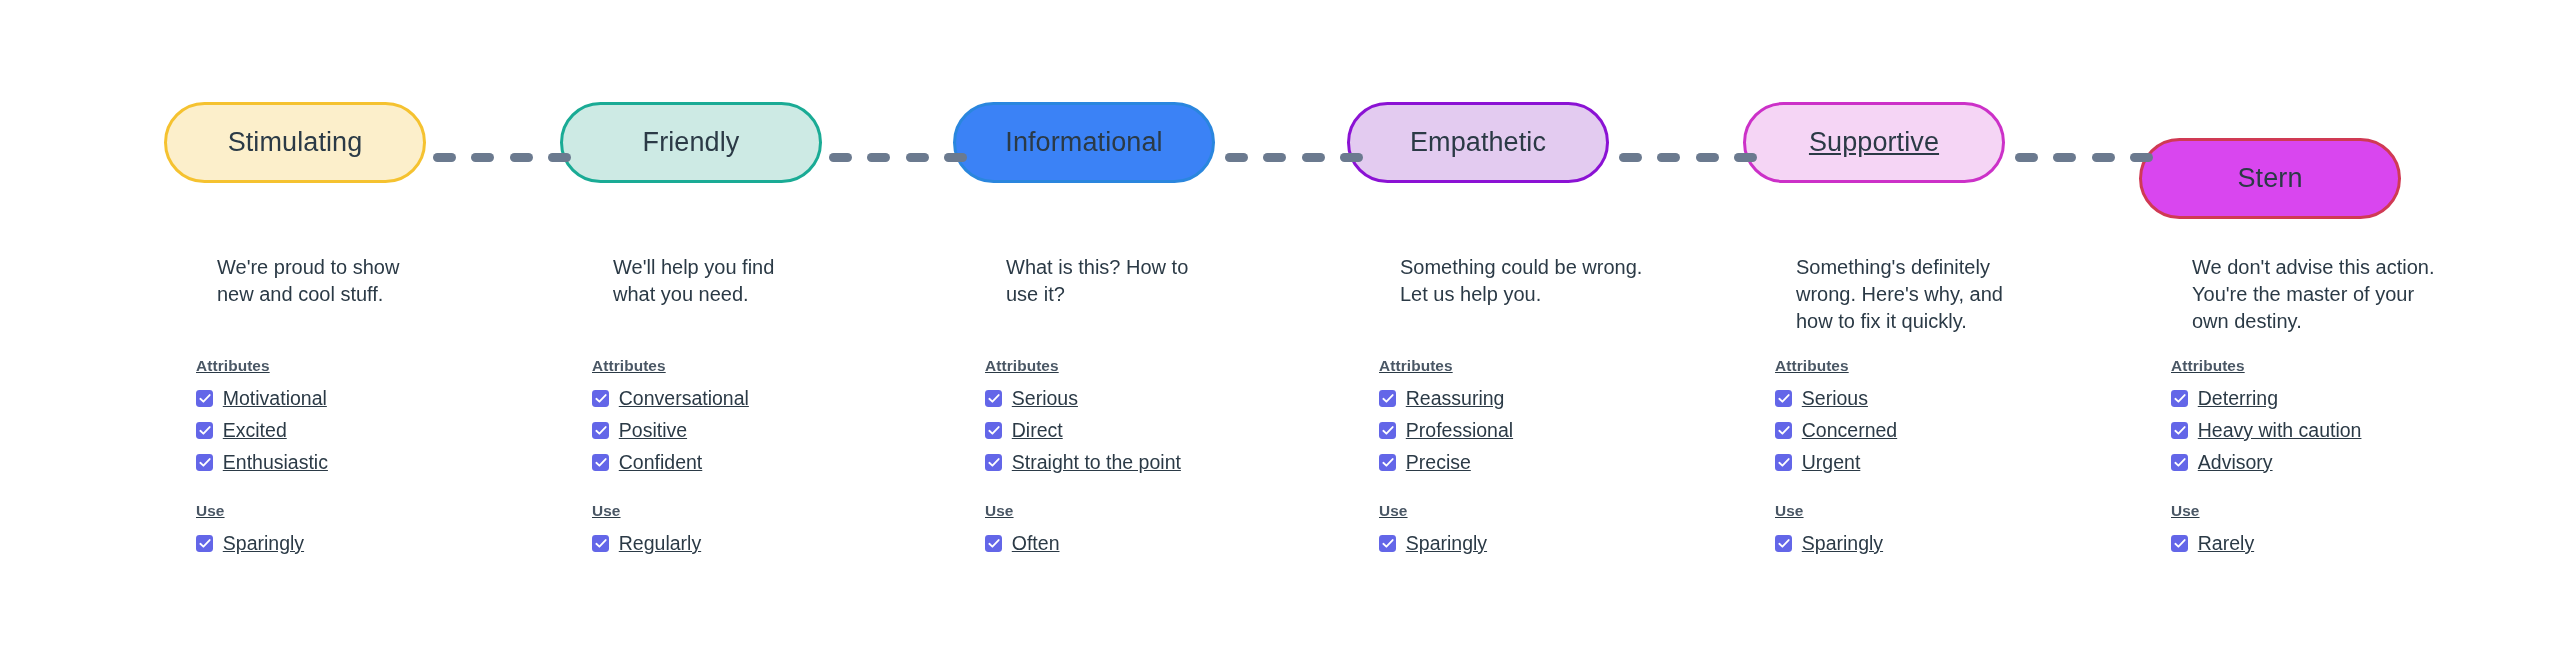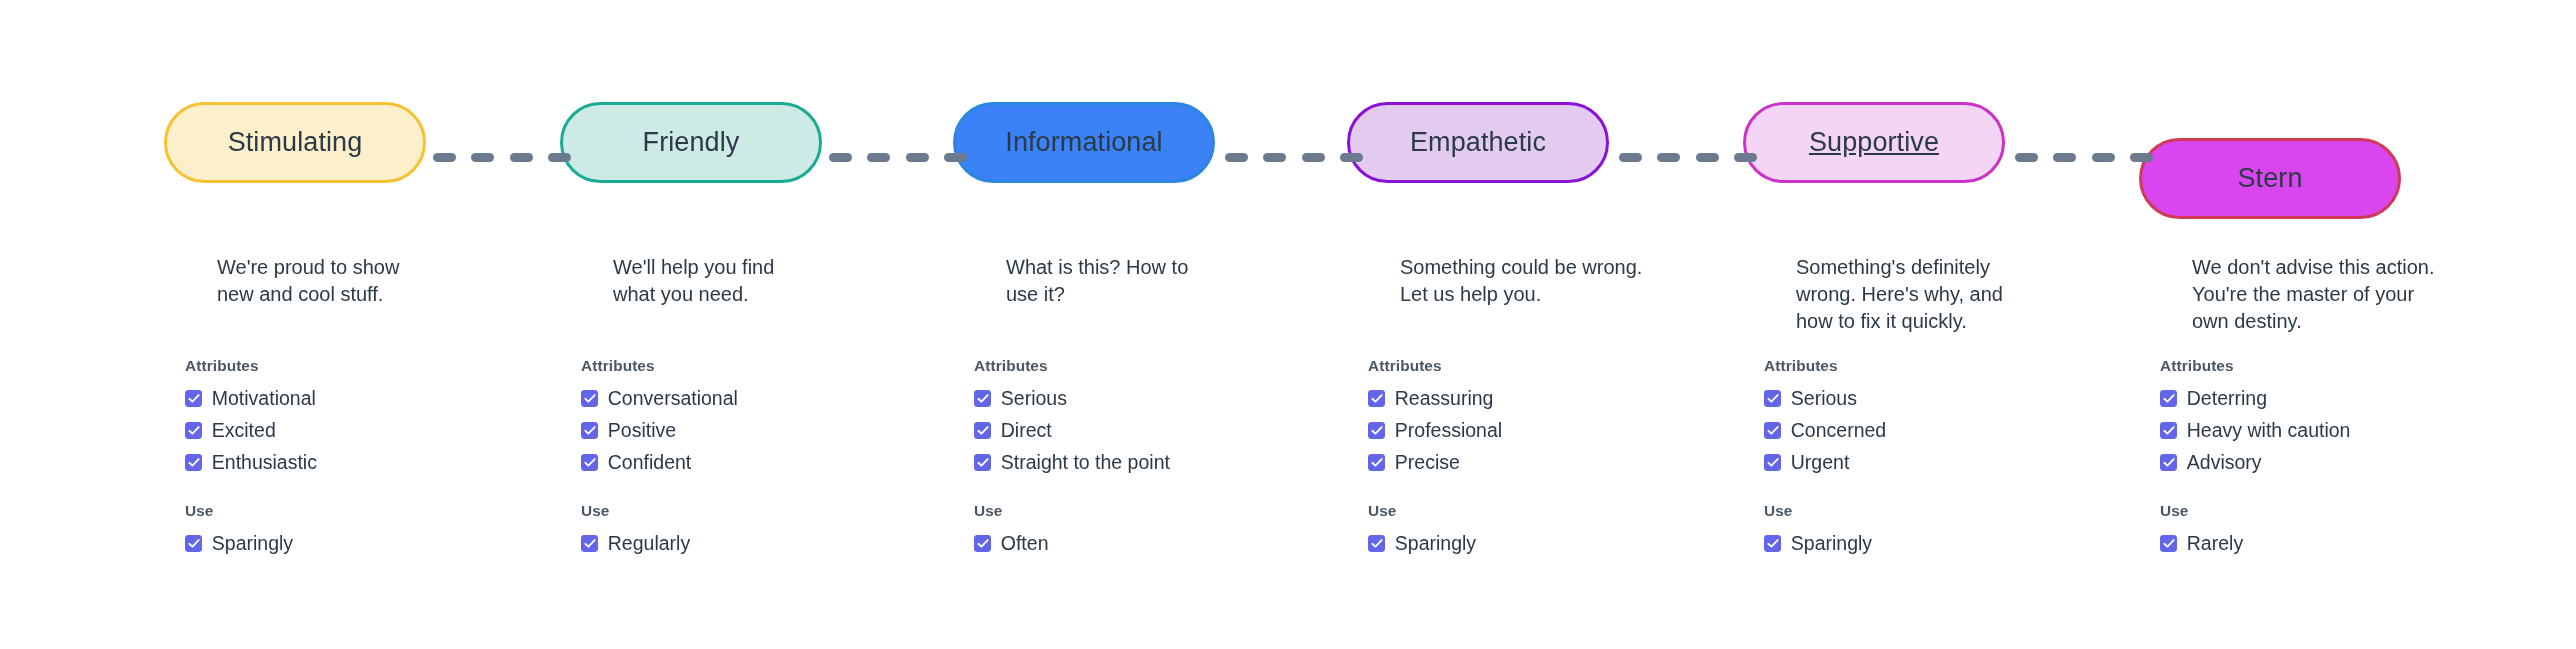--- a/index.html
+++ b/index.html
@@ -83,22 +83,23 @@
     line-height: 27px;
     color: #2b3a46;
     white-space: pre-line;
     margin-left: 21px;
   }
 
   
   .groups {
     position: absolute;
     top: 357px;
-    left: 21px;
+    left: 32px;
     width: 335px;
+    text-decoration: underline;
   }
   .group-title {
     font-size: 15.4px;
     font-weight: 700;
     color: #4a5765;
     letter-spacing: 0.1px;
     margin-bottom: 7.4px;
   }
   .group + .group { margin-top: 24px; }
 

